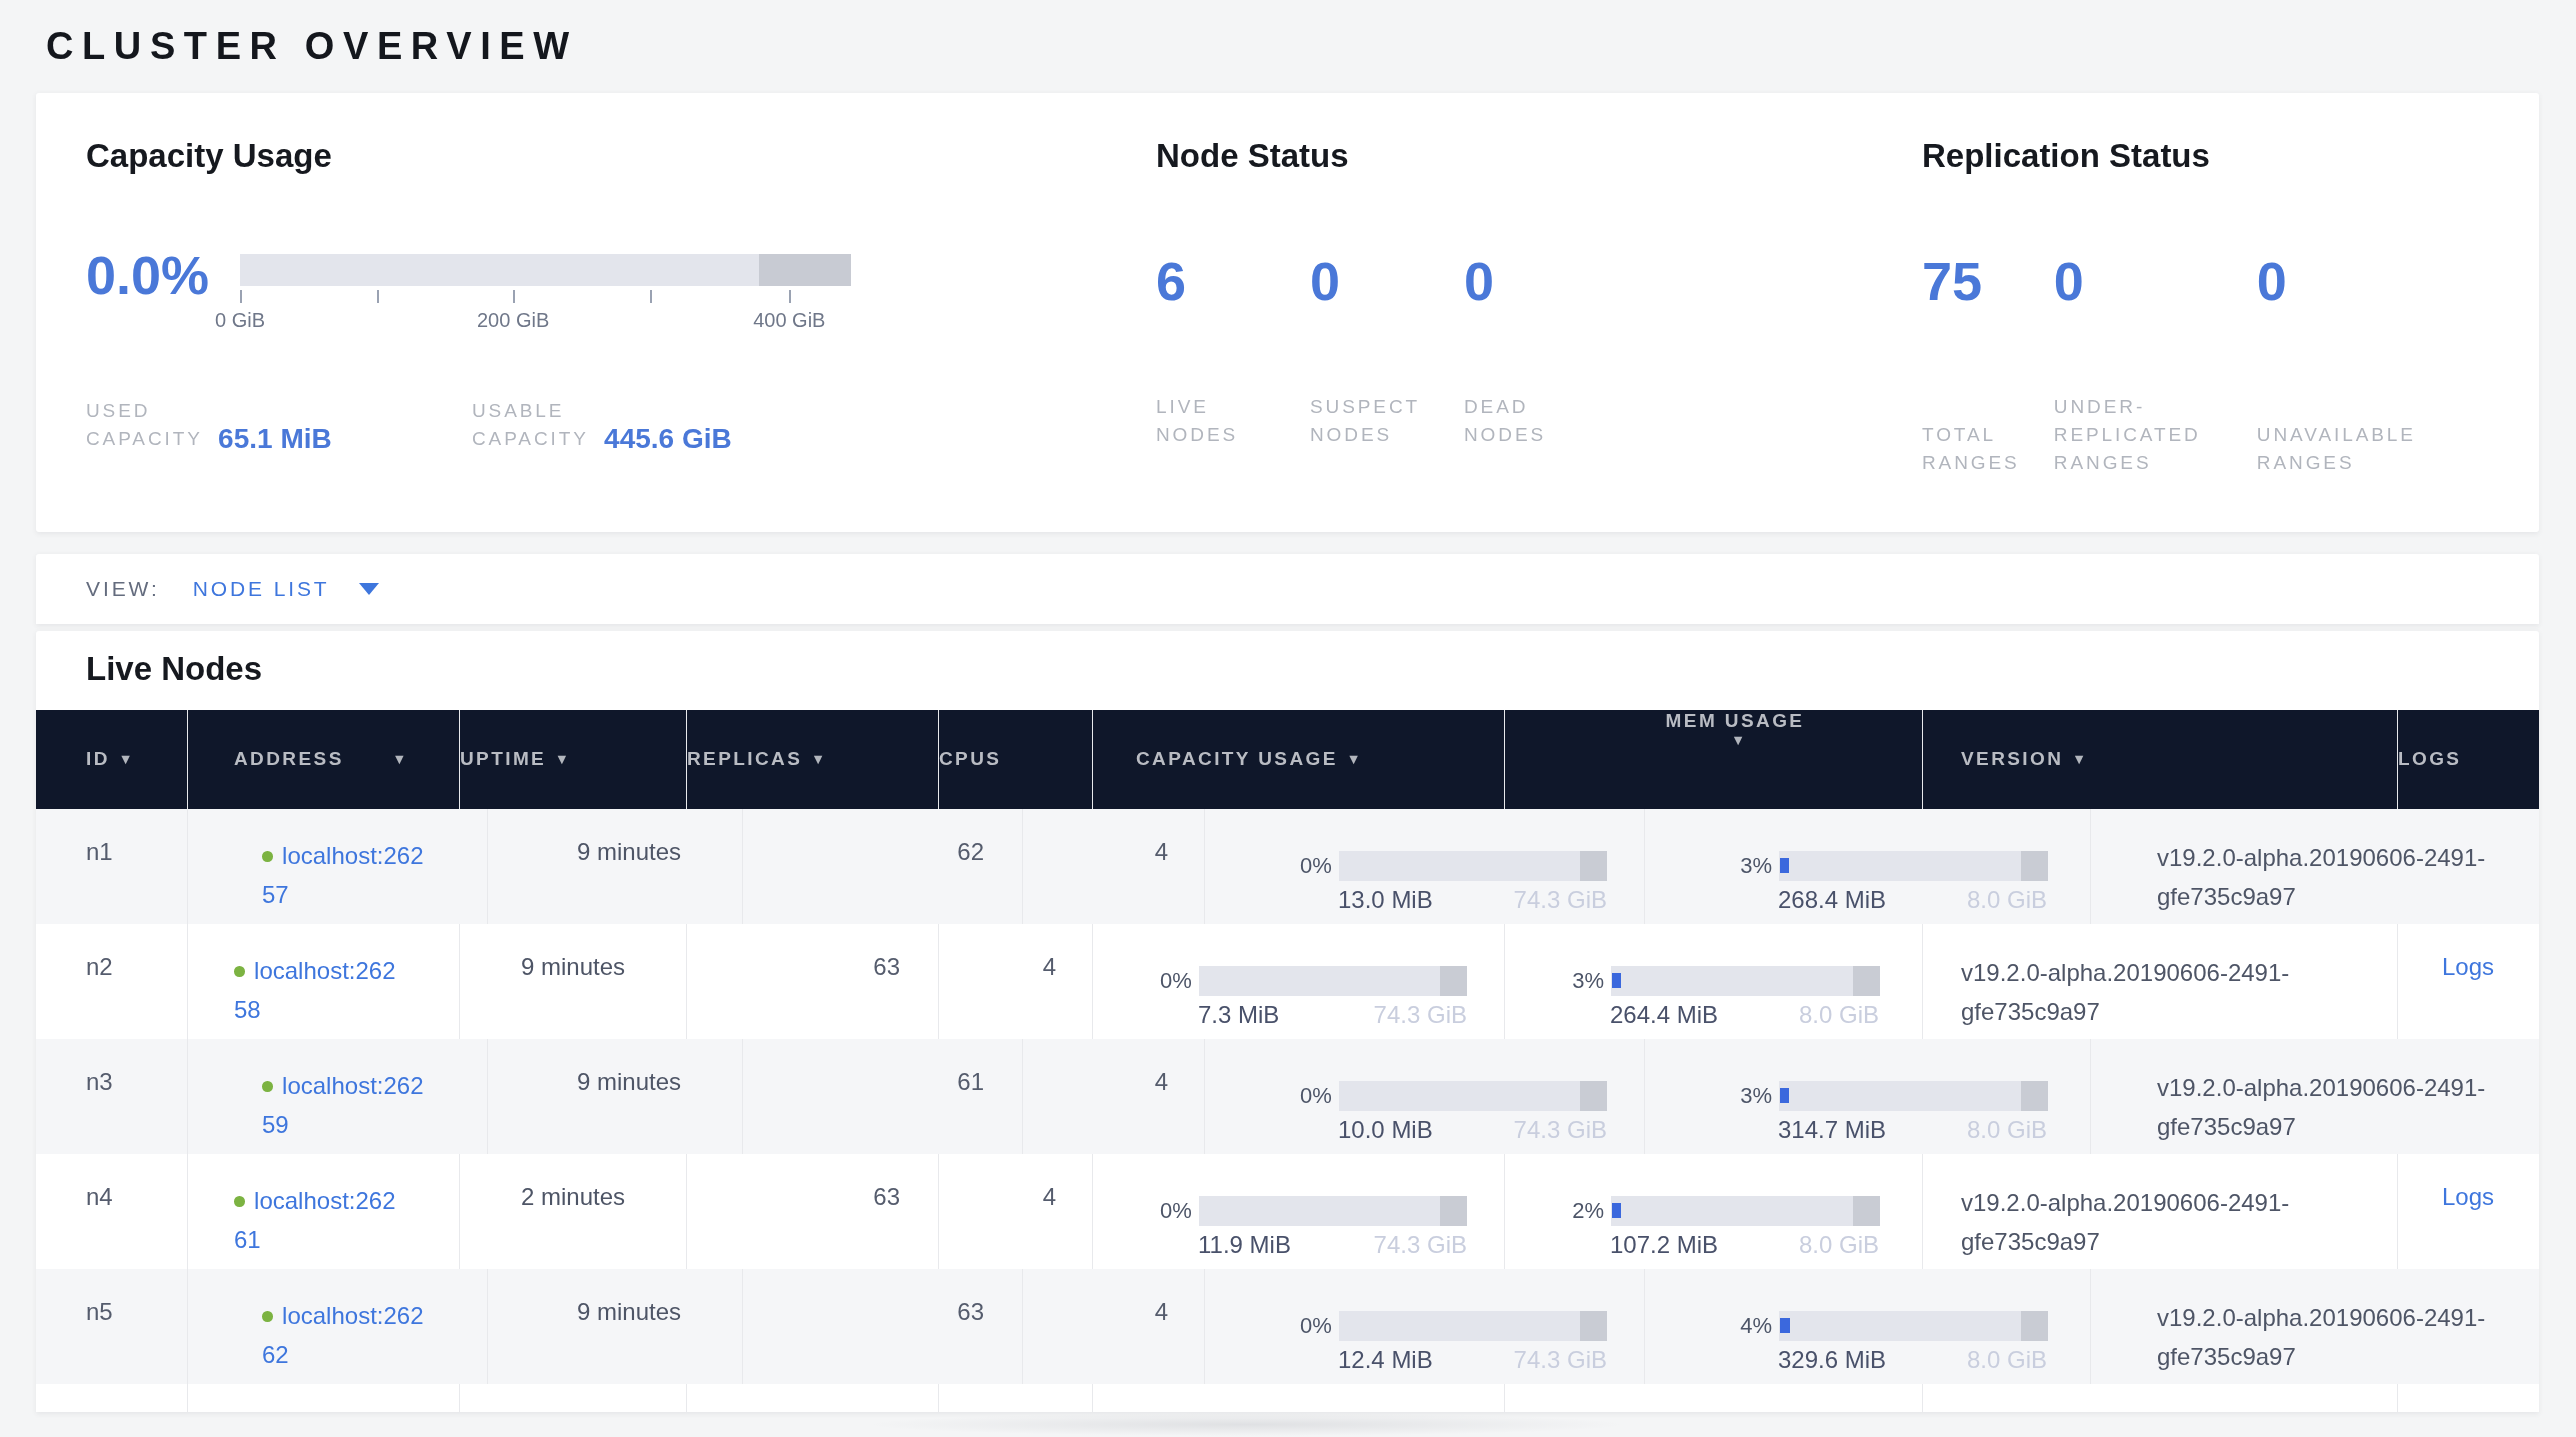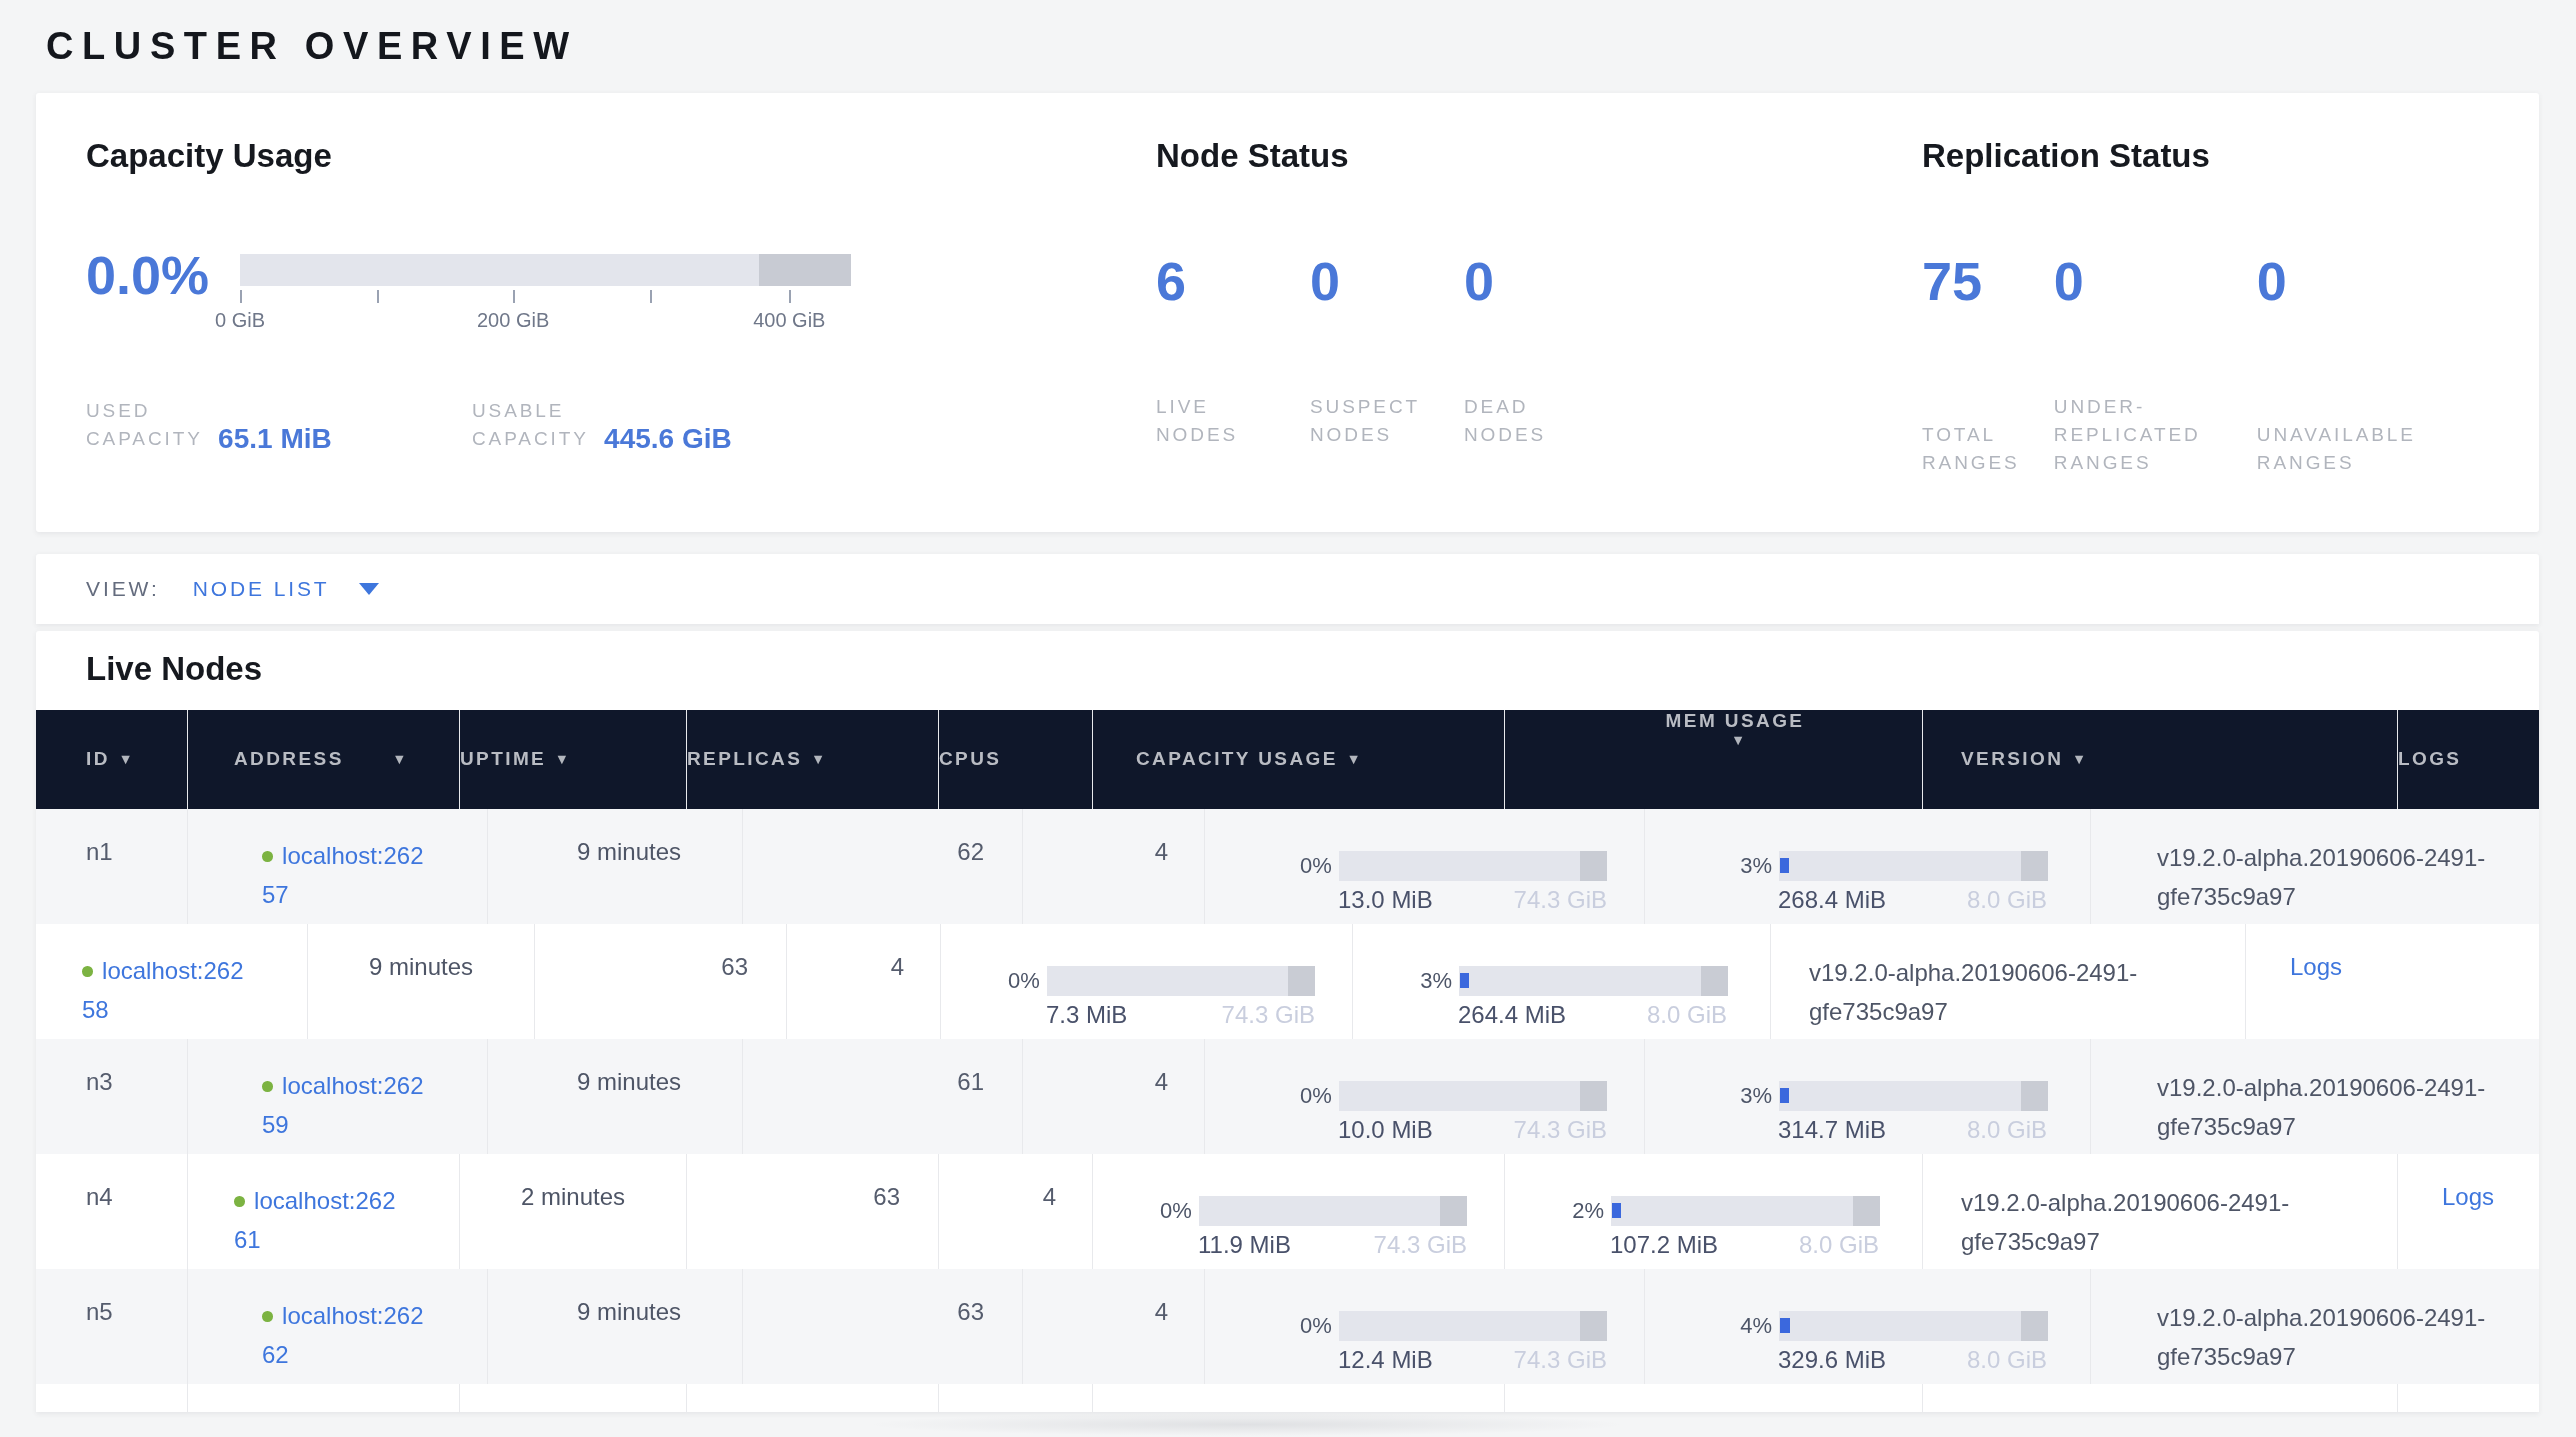--- a/index.html
+++ b/index.html
@@ -277,20 +277,21 @@
       <div class="bar-values">
           <span class="used-val">268.4 MiB</span>
           <span class="total-val">8.0 GiB</span>
         </div>
     </div>
     <div class="cell c8 td-version"><span>v19.2.0-alpha.20190606-2491-</span><br><span>gfe735c9a97</span></div>
     <div class="cell c9 td-logs"><a class="link">Logs</a></div>
   </div>
 
   <div class="trow even">
+    <div class="cell c1 td-id">n2</div>
     <div class="cell c2 td-addr">
       <span class="dot"></span><a class="link"><span>localhost:262</span><br><span>58</span></a>
     </div>
     <div class="cell c3 td-uptime">9 minutes</div>
     <div class="cell c4 td-right">63</div>
     <div class="cell c5 td-cpus">4</div>
     <div class="cell c6 td-barcell">
       <div class="bar-line">
         <span class="pct-label">0%</span>
         <div class="mini-bar">

